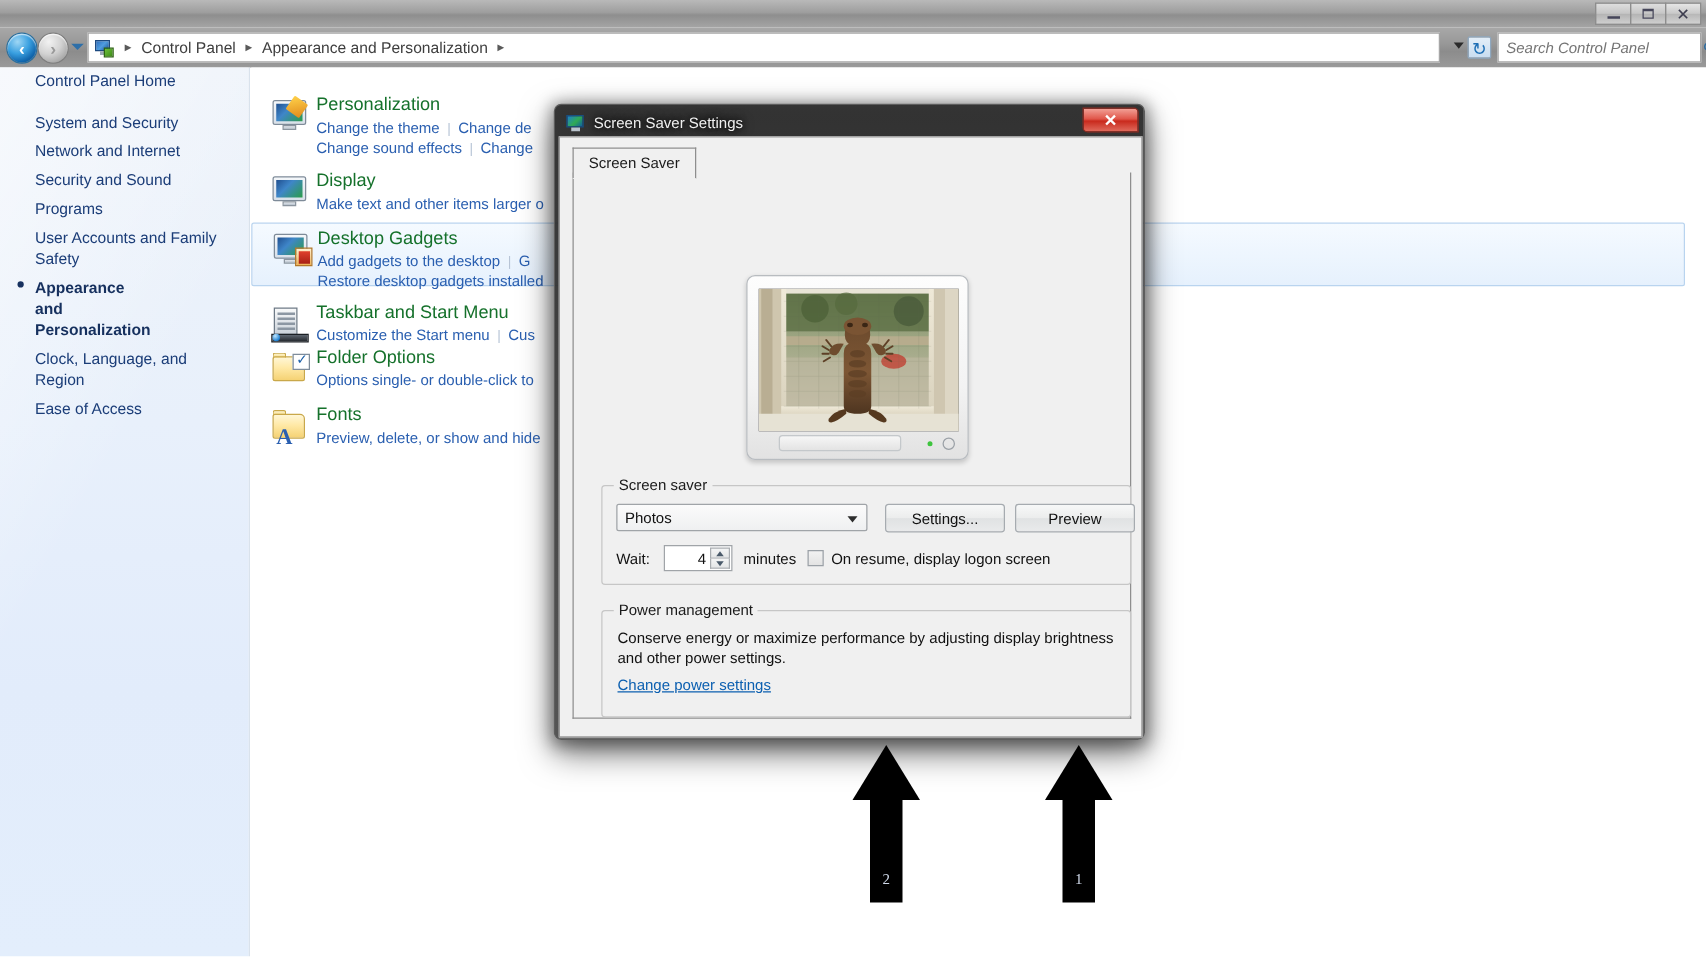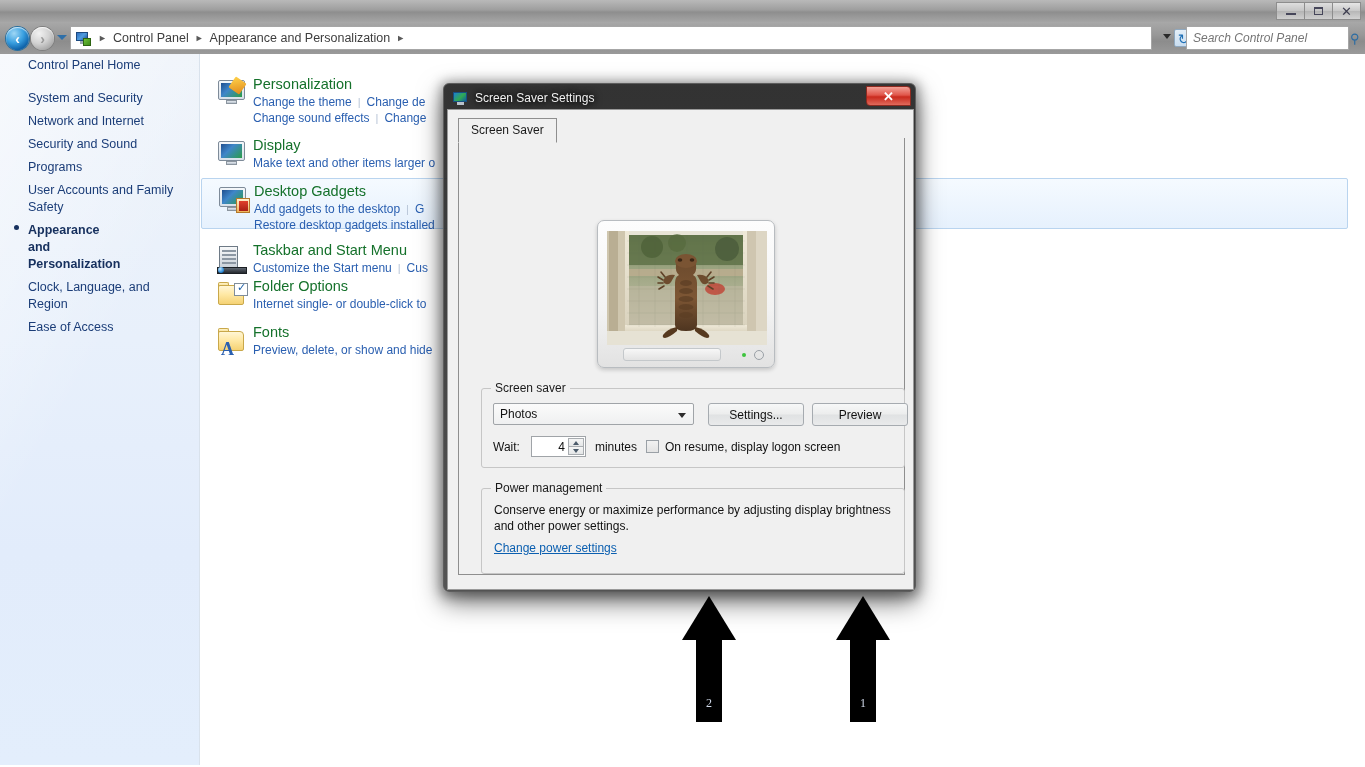--- a/index.html
+++ b/index.html
@@ -107,21 +107,21 @@
     border-right: 4px solid transparent; border-top: 5px solid #2a2a2a;
   }
   .nav-refresh {
     position: absolute; right: 172px; top: 7px;
     width: 19px; height: 18px;
     color: #1e6fb5; font-size: 14px; line-height: 18px; text-align:center;
     background: linear-gradient(to bottom,#e3eef8,#c9ddf0);
     border: 1px solid #8fa8bf; border-radius: 2px;
   }
   .searchbox {
-    position: absolute; right: 16px; top: 4px;
+    position: absolute; right: 4px; top: 4px;
     width: 163px; height: 24px;
     background: #fff; border: 1px solid #a6a6a6;
     display: flex; align-items: center;
   }
   .searchbox input {
     border: 0; outline: 0; flex: 1;
     font-family: "Liberation Sans", sans-serif;
     font-size: 12px; font-style: italic; color: #777;
     padding-left: 6px; background: transparent;
   }
@@ -607,21 +607,21 @@
 
 
       <div class="cat two-line" style="margin-top:0;">
         <div class="cat-icon">
           <span class="ic-folder-tab"></span>
           <span class="ic-folder"></span>
           <span class="ic-folder-check"></span>
         </div>
         <div class="cat-title">Folder Options</div>
         <div class="cat-links">
-          <span class="cat-link">Internet single- or double-click to</span>
+          <span class="cat-link">Options single- or double-click to</span>
         </div>
       </div>
 
       <div class="cat two-line" style="margin-top:10px;">
         <div class="cat-icon">
           <span class="ic-folder-tab"></span>
           <span class="ic-folder"></span>
           <span class="ic-fontA">A</span>
         </div>
         <div class="cat-title">Fonts</div>

